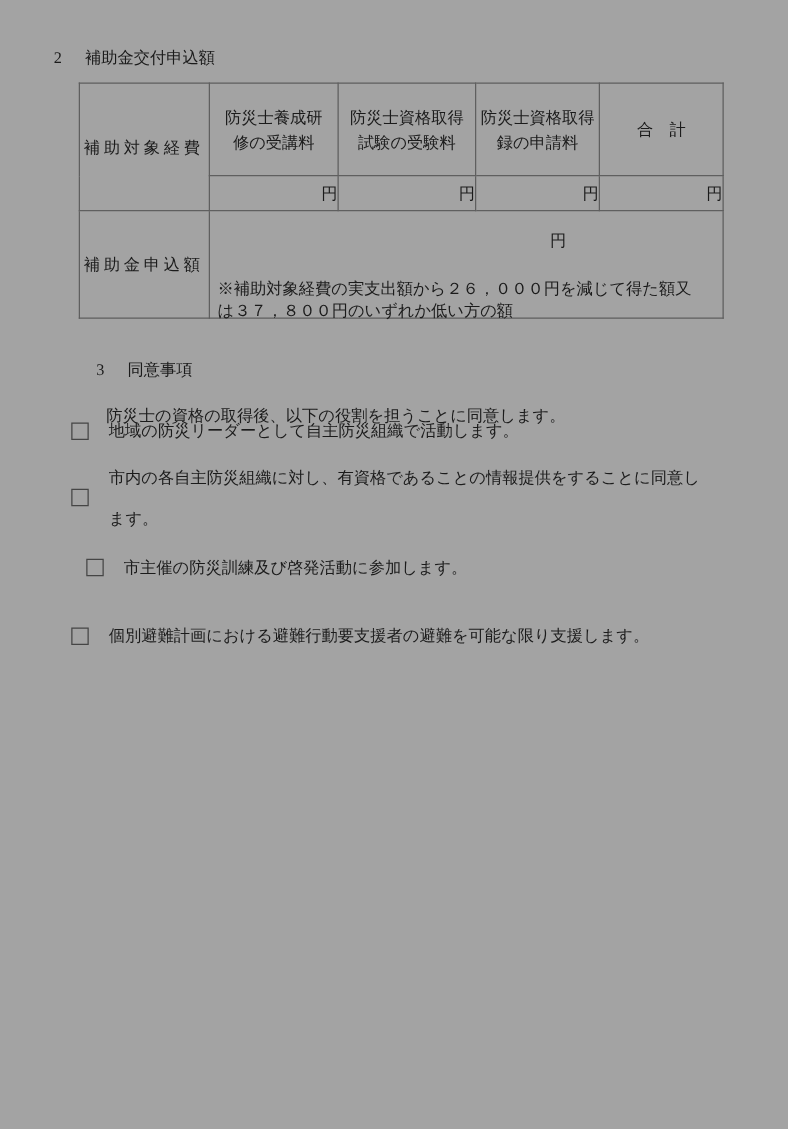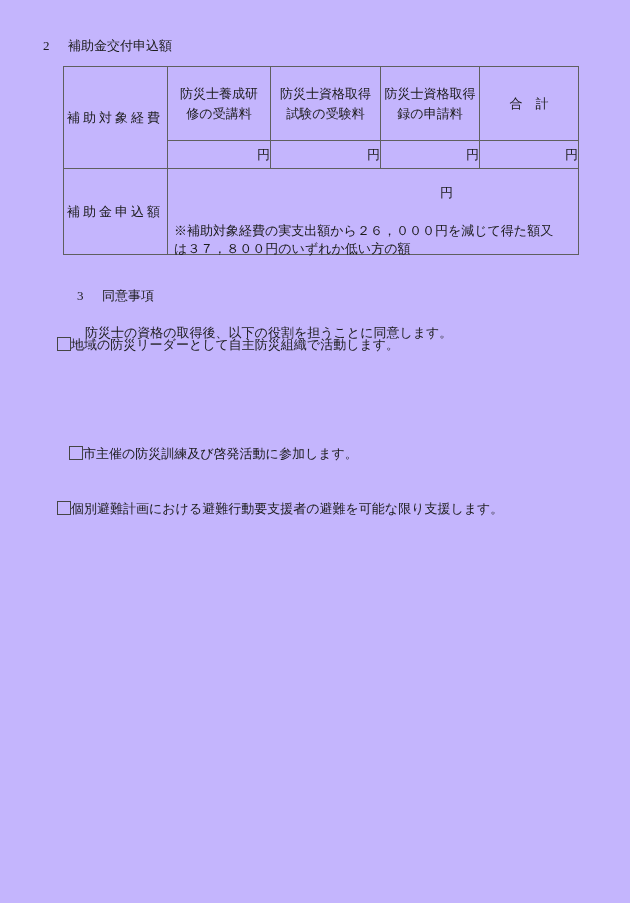--- a/index.html
+++ b/index.html
@@ -4,21 +4,21 @@
 <style>
   html, body {
     margin: 0;
     padding: 0;
     background: #fcfcfc;
   }
   .page {
     position: relative;
     width: 630px;
     height: 903px;
-    background: #c4b5fd;
+    background: #a3a3a3;
     font-family: "Liberation Serif", "DejaVu Serif", serif;
     color: #1b1b1b;
     font-size: 13px;
     overflow: hidden;
   }
   .sec-heading {
     position: absolute;
     left: 43px;
     line-height: 16px;
     white-space: nowrap;
@@ -89,21 +89,22 @@
     left: 50px;
     top: 325px;
     line-height: 16px;
     white-space: nowrap;
     padding-left: 35px;
   }
   .consent-item {
     position: absolute;
     left: 57px;
     display: flex;
-    align-items: flex-start;
+    align-items: center;
+    gap: 16px;
   }
   .checkbox {
     width: 12px;
     height: 12px;
     border: 1px solid #454545;
     background: transparent;
     flex: none;
   }
   .item-label {
     line-height: 16px;
@@ -167,20 +168,25 @@
     <span class="sec-num">3</span><span>同意事項</span>
   </div>
 
   <div class="intro">防災士の資格の取得後、以下の役割を担うことに同意します。</div>
 
   <div class="consent-item item-1">
     <span class="checkbox"></span>
     <div class="item-label">地域の防災リーダーとして自主防災組織で活動します。</div>
   </div>
 
+  <div class="consent-item multiline item-2">
+    <span class="checkbox"></span>
+    <div class="item-label">市内の各自主防災組織に対し、有資格であることの情報提供をすることに同意し
+ます。</div>
+  </div>
 
   <div class="consent-item item-3">
     <span class="checkbox"></span>
     <div class="item-label">市主催の防災訓練及び啓発活動に参加します。</div>
   </div>
 
 
   <div class="consent-item item-5">
     <span class="checkbox"></span>
     <div class="item-label">個別避難計画における避難行動要支援者の避難を可能な限り支援します。</div>

